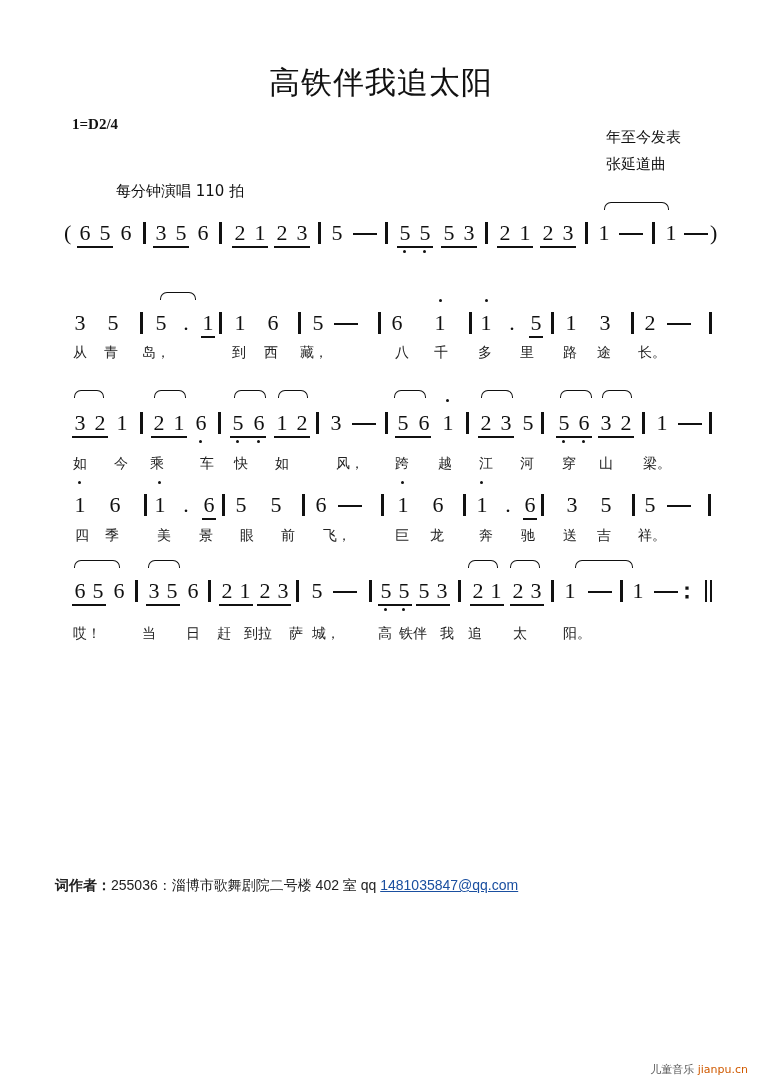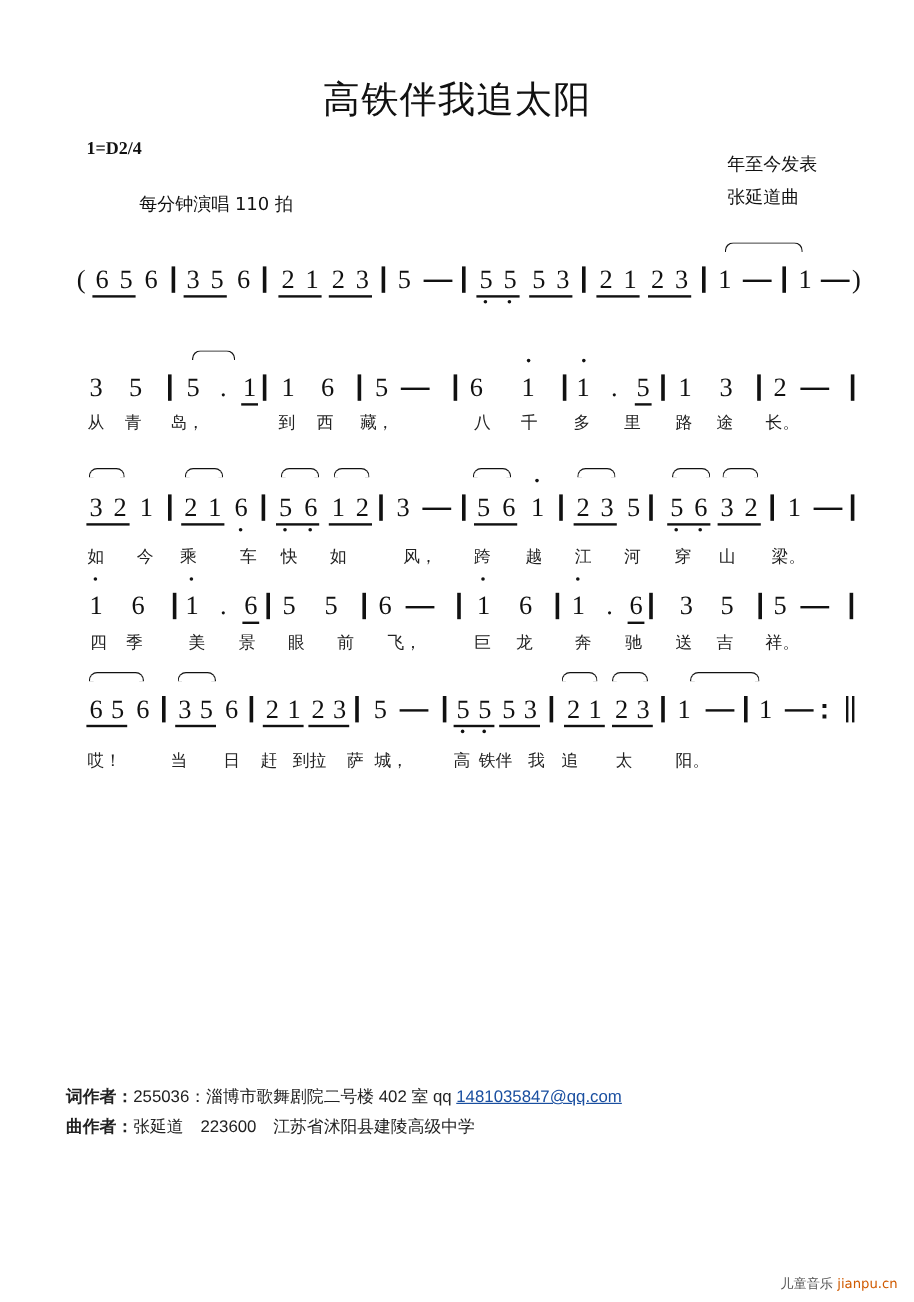--- a/index.html
+++ b/index.html
@@ -2,32 +2,32 @@
 <html><head>
 <meta charset="utf-8">
 <style>
   html, body { margin:0; padding:0; background:#ffffff; }
   body { width:762px; height:1085px; position:relative; overflow:hidden; font-family:"DejaVu Serif", serif; color:#111; }
   .abs { position:absolute; }
   .title { left:0; width:762px; top:62px; text-align:center; font-family:"DejaVu Sans", sans-serif; font-size:31px; letter-spacing:1px; }
   .key { left:72px; top:116px; font-family:"Liberation Serif", serif; font-size:15px; font-weight:bold; }
   .lyricist { left:606px; top:128px; font-family:"DejaVu Sans", sans-serif; font-size:15px; }
   .composer { left:606px; top:155px; font-family:"DejaVu Sans", sans-serif; font-size:15px; }
-  .tempo { left:116px; top:161px; font-family:"DejaVu Sans", sans-serif; font-size:15px; }
+  .tempo { left:116px; top:182px; font-family:"DejaVu Sans", sans-serif; font-size:15px; }
   .row { position:absolute; left:0; width:762px; height:40px; }
   .n { position:absolute; font-family:"Liberation Serif", serif; font-size:22px; line-height:26px; text-align:center; width:16px; }
   .bar { position:absolute; width:3px; height:22px; background:#111; }
   .dash { position:absolute; height:2px; width:24px; background:#111; }
   .ul { position:absolute; height:1.5px; background:#111; }
   .dotb { position:absolute; width:3px; height:3px; border-radius:50%; background:#111; }
   .dott { position:absolute; width:3px; height:3px; border-radius:50%; background:#111; }
   .slur { position:absolute; height:7px; border:1.5px solid #111; border-bottom:none; border-radius:7px 7px 0 0; }
   .paren { position:absolute; font-family:"Liberation Serif", serif; font-size:22px; line-height:26px; }
   .ly { position:absolute; font-family:"DejaVu Sans", sans-serif; font-size:14px; color:#222; }
-  .info { left:55px; width:670px; font-family:"Liberation Sans", sans-serif; font-size:14px; line-height:25px; color:#222;margin-top:28px; }
+  .info { left:55px; width:670px; font-family:"Liberation Sans", sans-serif; font-size:14px; line-height:25px; color:#222; }
   .info b { font-weight:bold; }
   .link { color:#1a4fa0; text-decoration:underline; }
   .wm { right:14px; top:1062px; font-family:"DejaVu Sans", sans-serif; font-size:11px; color:#555; }
   .wm span.en { color:#d05a00; }
 </style>
 </head>
 <body>
 
 <div class="abs title">高铁伴我追太阳</div>
 <div class="abs key">1=D2/4</div>
@@ -319,21 +319,18 @@
   <span class="ly" style="left:440px;">我</span>
   <span class="ly" style="left:468px;">追</span>
   <span class="ly" style="left:513px;">太</span>
   <span class="ly" style="left:563px;">阳。</span>
 </div>
 
 <div class="abs info" style="top:873px;">
   <div>
     <b>词作者：</b><span>255036：淄博市歌舞剧院二号楼 402 室 qq </span><span class="link">1481035847@qq.com</span>
   </div>
-  <div>
-    <b>曲作者：</b><span>张延道　223600　江苏省沭阳县建陵高级中学</span>
-  </div>
 </div>
 
 <div class="abs wm">
   <span>儿童音乐</span>
   <span class="en">jianpu.cn</span>
 </div>
 
 </body></html>

